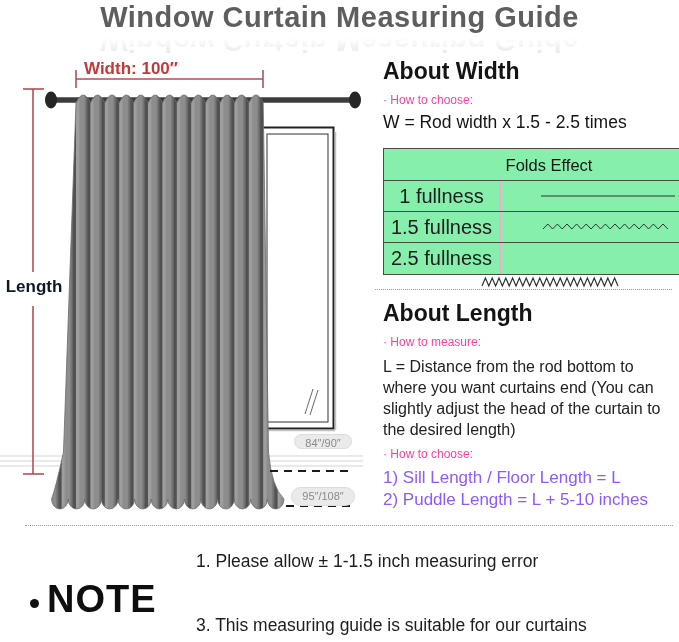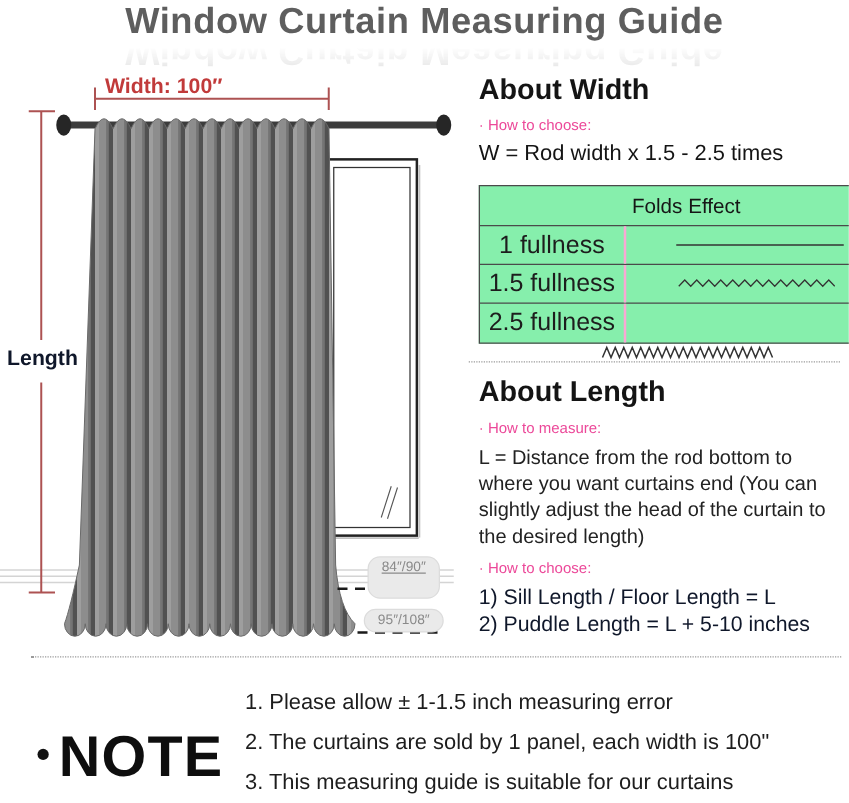--- a/index.html
+++ b/index.html
@@ -15,46 +15,46 @@
             mask-image:linear-gradient(to bottom, rgba(0,0,0,.85), transparent 60%); }
 
   
   .width-label { position:absolute; left:84px; top:59px; width:172px; text-align:left;
     color:#c13a3a; font-size:17px; font-weight:600; }
   .length-label { position:absolute; left:5px; top:277px; width:58px; text-align:center;
     color:#0f172a; font-size:17px; font-weight:600; }
 
   .pill { position:absolute; background:#eaeaea; border:1px solid #dcdcdc; border-radius:10px;
     color:#8a8a8a; font-size:11px; text-align:center; line-height:16px; }
-  .pill-1 { left:294px; top:445px; width:58px; height:34px;text-decoration:underline; }
+  .pill-1 { left:294px; top:434px; width:58px; height:15px; }
   .pill-2 { left:291px; top:487px; width:64px; height:19px; line-height:17px; }
 
   .floor-dotted { position:absolute; left:25px; top:525px; width:648px; height:0;
     border-top:1.5px dotted #9a9a9a; }
 
   
   .rcol { position:absolute; left:383px; }
   .h-about { font-size:23px; font-weight:600; color:#141414; }
   .t-small { font-size:12px; color:#ec4899; }
   .t-formula { font-size:17.5px; color:#141414; }
   .t-body { font-size:16px; color:#222; line-height:21px; }
-  .t-item { font-size:17px; color:#0f172a; }
+  .t-item { font-size:17px; color:#8b5cf6; }
 
   .fold-table { position:absolute; left:383px; top:148px; width:332px; border:1.5px solid #4a4a4a; background:#86efac; }
   .fold-header { height:32px; line-height:32px; text-align:center; font-size:16.5px; color:#161616; border-bottom:1px solid #4a4a4a; }
   .fold-row { display:flex; height:31px; border-bottom:1px solid #4a4a4a; }
   .fold-row:last-child { border-bottom:none;flex-direction:column; }
   .fold-cell-label { width:117px; border-right:2px solid #f9a8d4; text-align:center; font-size:20px; color:#1d1d1d; line-height:31px; }
   .fold-cell-fx { flex:1; display:flex; align-items:center; justify-content:center; }
 
   .divider-dotted { position:absolute; left:375px; top:289px; width:297px; height:0; border-top:1.5px dotted #9a9a9a; }
 
   
   .note-bullet { position:absolute; left:30px; top:599px; width:9px; height:9px; border-radius:50%; background:#111; }
-  .note-word { position:absolute; left:47px; top:578px; font-size:46px; font-weight:600; color:#0e0e0e; letter-spacing:1px; }
+  .note-word { position:absolute; left:47px; top:578px; font-size:38px; font-weight:600; color:#0e0e0e; letter-spacing:1px; }
   .note-item { position:absolute; left:196px; font-size:17.5px; color:#1d1d1d; }
   .ni-1 { top:551px; } .ni-2 { top:583px; } .ni-3 { top:615px; }
 
   svg { display:block; }
   .diagram-svg { position:absolute; left:0; top:50px; }
 </style>
 </head>
 <body>
 
 <div id="page">
@@ -165,16 +165,15 @@
   <div class="rcol h-about" style="top:300px;">About Length</div>
   <div class="rcol t-small" style="top:335px;">· How to measure:</div>
   <div class="rcol t-body" style="top:356px; width:296px;">L = Distance from the rod bottom to where you want curtains end  (You can slightly adjust the head of the curtain to the desired length)</div>
   <div class="rcol t-small" style="top:447px;">· How to choose:</div>
   <div class="rcol t-item" style="top:468px;">1)  Sill Length / Floor Length = L</div>
   <div class="rcol t-item" style="top:490px;">2)  Puddle Length = L + 5-10 inches</div>
 
   <div class="note-bullet"></div>
   <div class="note-word">NOTE</div>
   <div class="note-item ni-1">1. Please allow ± 1-1.5 inch measuring error</div>
-  <div class="note-item ni-2">2. The curtains are sold by 1 panel, each width is 100"</div>
   <div class="note-item ni-3">3. This measuring guide is suitable for our curtains</div>
 
 </div>
 
 </body></html>

